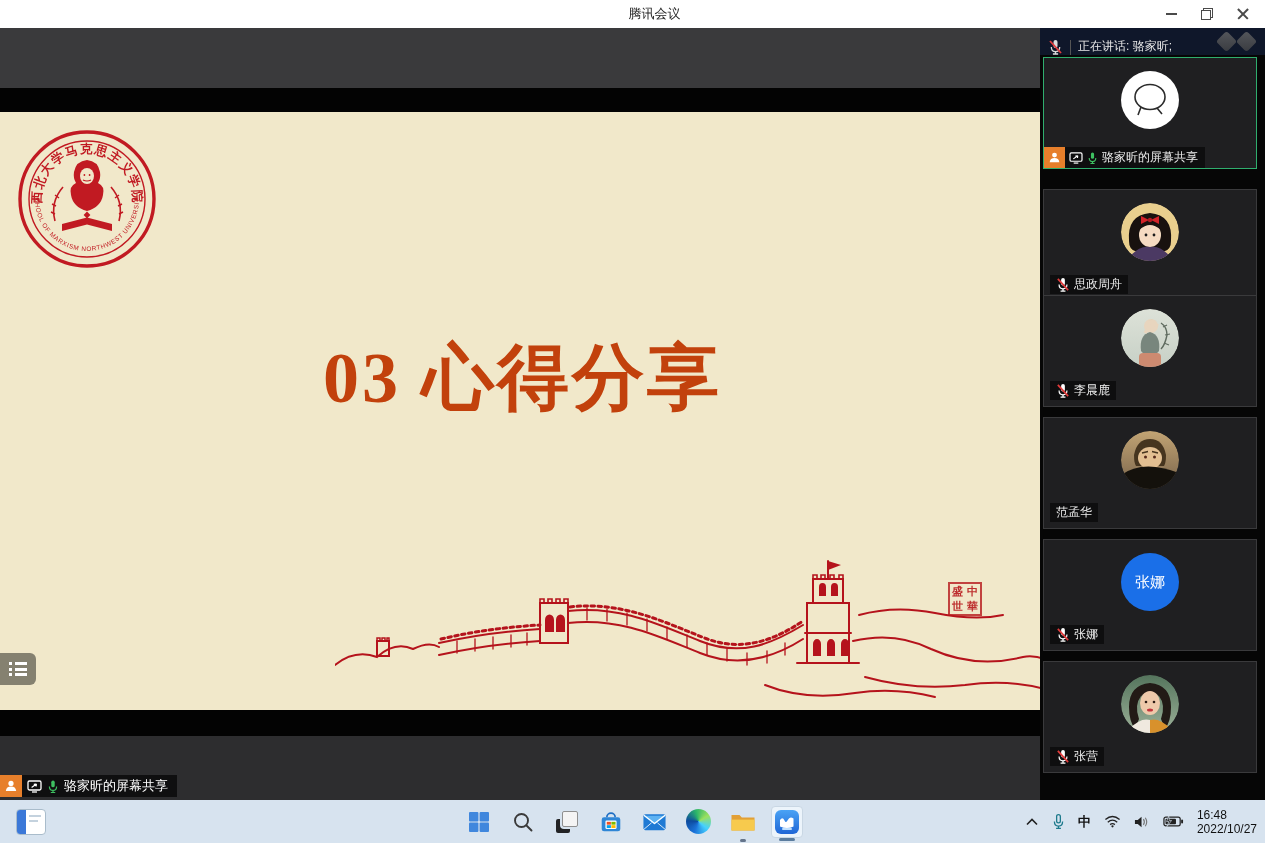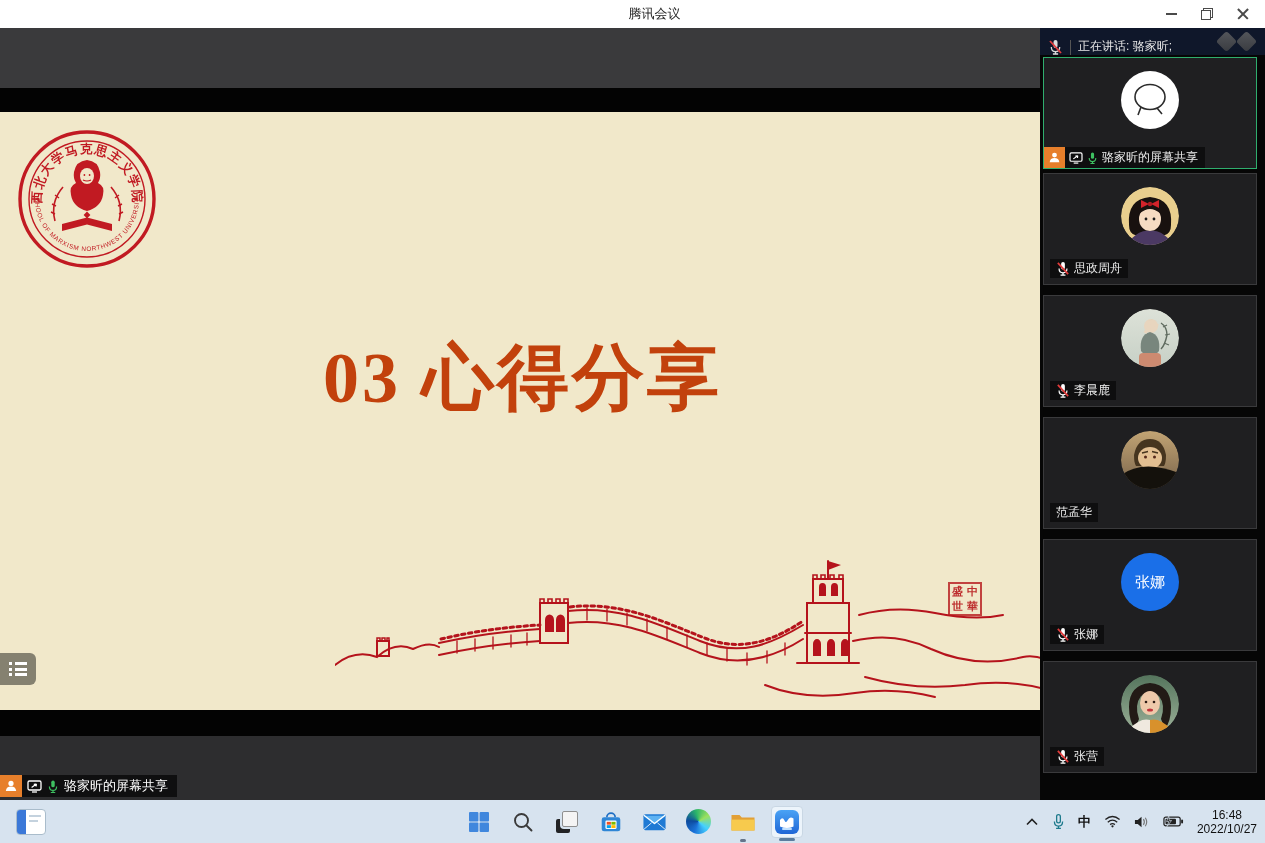--- a/index.html
+++ b/index.html
@@ -97,21 +97,21 @@
   .pill{position:absolute;left:50%;transform:translateX(-50%);bottom:-4px;height:3px;border-radius:2px;background:#64748b;}
   .pill.small{width:6px;}
   .pill.wide{width:16px;background:#5b7c9e;}
   .edge-circle{width:25px;height:25px;border-radius:50%;
     background:conic-gradient(from 130deg,#45d1ff,#1b72d8,#0d4b9e,#2bb56a,#9be05f,#45d1ff);}
   .tv-wrap{position:relative;width:22px;height:22px;}
   .tv-dark{position:absolute;left:0;bottom:0;width:14px;height:14px;background:#222325;border-radius:2px;}
   .tv-light{position:absolute;right:0;top:0;width:14px;height:14px;background:#f4f4f4;border:1.4px solid #8f8f8f;border-radius:2px;box-shadow:0 0 0 2px #d7e3ef;}
   .tb-tray{position:absolute;right:8px;top:0;height:43px;display:flex;align-items:center;gap:13px;}
   .tray-ime{font-size:13px;color:#111;font-weight:bold;}
-  .tray-clock{text-align:center;font-size:12px;color:#111;line-height:14px;}
+  .tray-clock{text-align:left;font-size:12px;color:#111;line-height:14px;}
 </style>
 </head>
 <body>
 
 <div class="titlebar">
   <div class="title-text">腾讯会议</div>
   <div class="win-controls">
     <div class="wc">
         <span class="ic-min"></span>
       </div>
@@ -300,21 +300,21 @@
           </svg>
         <svg width="11" height="14" viewBox="0 0 14 16">
             <rect x="5" y="1" width="4" height="8" rx="2" fill="#3ec061"></rect>
             <path d="M2.8,8 Q2.8,12.6 7,12.6 Q11.2,12.6 11.2,8" stroke="#3ec061" stroke-width="1.4" fill="none"></path>
             <path d="M7,12.6 V15 M4.4,15 h5.2" stroke="#3ec061" stroke-width="1.4"></path>
           </svg>
         <span>骆家昕的屏幕共享</span>
       </div>
     </div>
 
-    <div class="tile" style="top:145px">
+    <div class="tile" style="top:161px">
       <div class="avatar">
         <svg width="58" height="58" viewBox="0 0 58 58">
           <circle cx="29" cy="29" r="29" fill="#e9cf8e"></circle>
           <path d="M8,38 Q6,12 29,10 Q52,12 50,38 Q50,46 44,48 L14,48 Q8,46 8,38 Z" fill="#18110f"></path>
           <ellipse cx="29" cy="32" rx="11" ry="12" fill="#f5dbc2"></ellipse>
           <path d="M18,27 Q22,18 29,17 Q36,18 40,27 Q34,22 29,22 Q24,22 18,27 Z" fill="#18110f"></path>
           <circle cx="25" cy="32" r="1.4" fill="#1c1c1c"></circle>
             <circle cx="33" cy="32" r="1.4" fill="#1c1c1c"></circle>
           <path d="M20,13 L28,17 L20,21 Z M38,13 L30,17 L38,21 Z" fill="#d3232a"></path>
           <circle cx="29" cy="17" r="2.2" fill="#b01b22"></circle>

